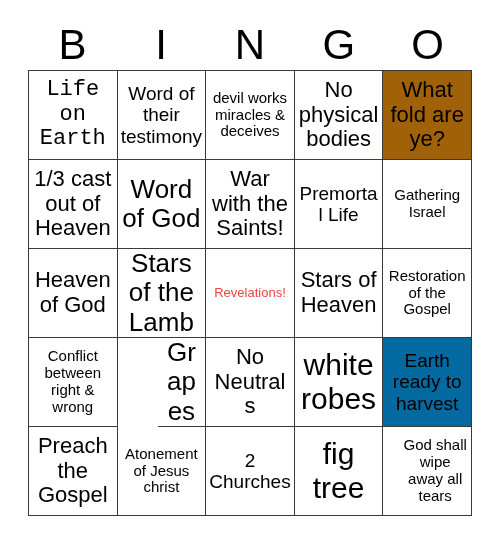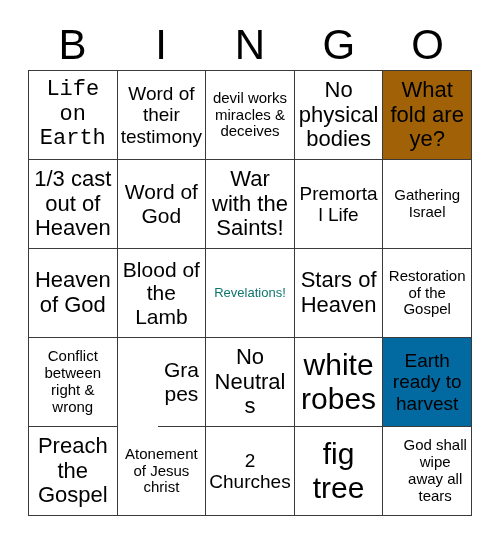--- a/index.html
+++ b/index.html
@@ -71,21 +71,21 @@
   .cell-text {
     display: block;
     width: 100%;
     line-height: 1.12;
     color: #000000;
     word-wrap: break-word;
     font-family: "Liberation Sans", sans-serif;
   }
   
   .fs-xxl { font-size: 30px; }
-  .fs-xl  { font-size: 21px; }
+  .fs-xl  { font-size: 26px; }
   .fs-lg  { font-size: 22px; }
   .fs-md  { font-size: 19px; }
   .fs-sm  { font-size: 15px; }
   .fs-xs  { font-size: 13px; }
 </style>
 </head>
 <body>
 
 <div id="card">
 
@@ -128,24 +128,24 @@
         <span class="cell-text fs-md" style="color: rgb(0, 0, 0);">Premortal Life</span>
       </div>
     <div class="cell" style="border-color: rgb(58, 58, 58); background: rgb(255, 255, 255);">
         <span class="cell-text fs-sm" style="color: rgb(0, 0, 0);">Gathering Israel</span>
       </div>
 
     <div class="cell" style="border-color: rgb(58, 58, 58); background: rgb(255, 255, 255);">
         <span class="cell-text fs-lg" style="color: rgb(0, 0, 0);">Heaven of God</span>
       </div>
     <div class="cell" style="border-color: rgb(58, 58, 58); background: rgb(255, 255, 255);">
-        <span class="cell-text fs-xl" style="color: rgb(0, 0, 0);">Blood of the Lamb</span>
+        <span class="cell-text fs-xl" style="color: rgb(0, 0, 0);">Stars of the Lamb</span>
       </div>
     <div class="cell" style="border-color: rgb(58, 58, 58); background: rgb(255, 255, 255);">
-        <span class="cell-text fs-xs" style="color: #0f766e;">Revelations!</span>
+        <span class="cell-text fs-xs" style="color: #ef4444;">Revelations!</span>
       </div>
     <div class="cell" style="border-color: rgb(58, 58, 58); background: rgb(255, 255, 255);">
         <span class="cell-text fs-lg" style="color: rgb(0, 0, 0);">Stars of Heaven</span>
       </div>
     <div class="cell" style="border-color: rgb(58, 58, 58); background: rgb(255, 255, 255);">
         <span class="cell-text fs-sm" style="color: rgb(0, 0, 0);">Restoration of the Gospel</span>
       </div>
 
     <div class="cell" style="border-color: rgb(58, 58, 58); background: rgb(255, 255, 255);">
         <span class="cell-text fs-sm" style="color: rgb(0, 0, 0);">Conflict between right &amp; wrong</span>

